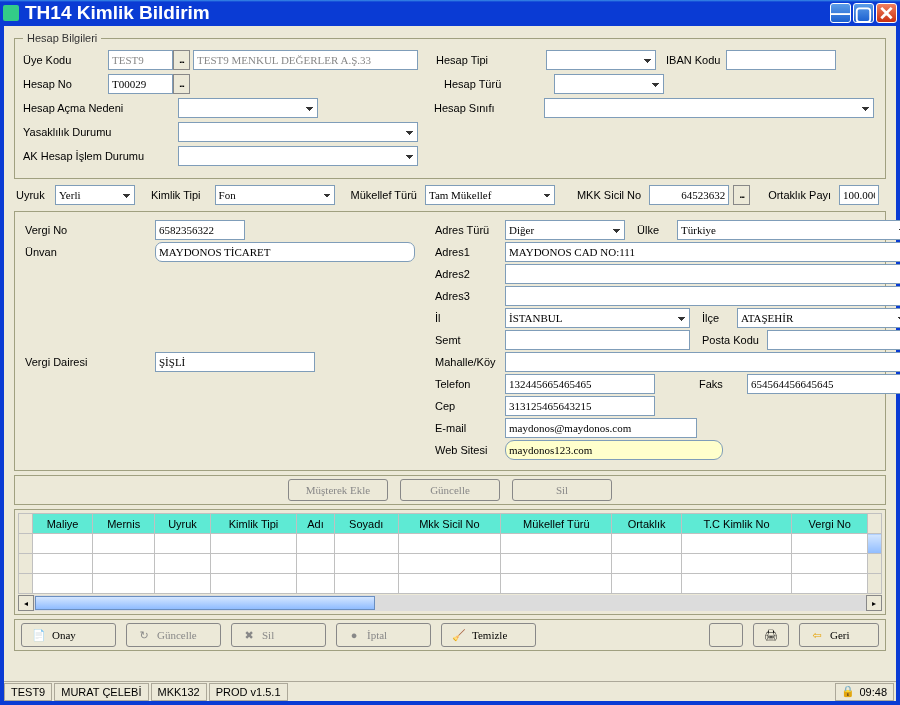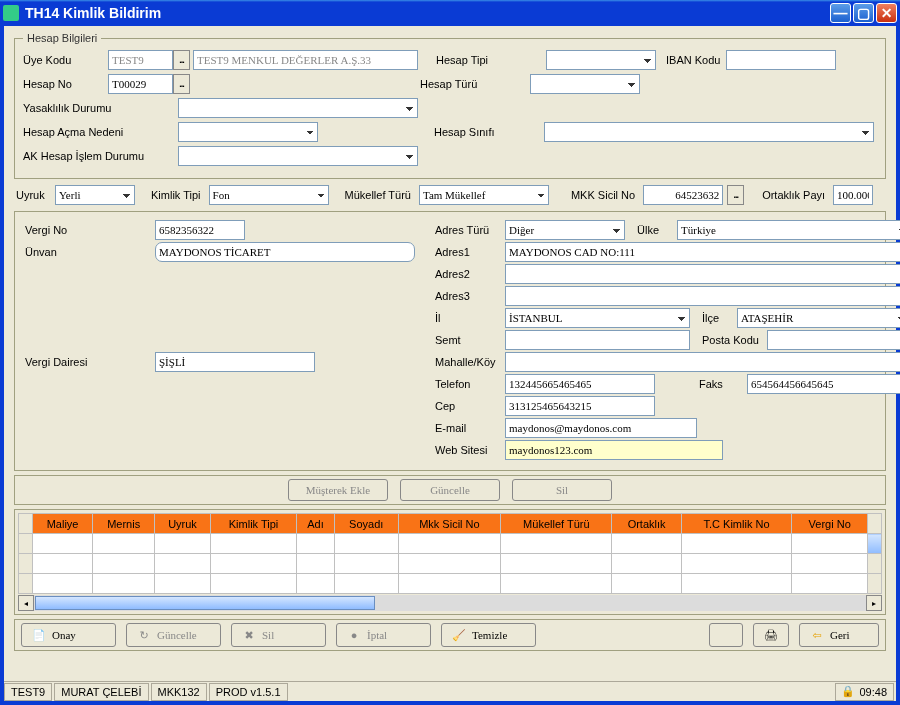--- a/index.html
+++ b/index.html
@@ -1,17 +1,17 @@
 <!DOCTYPE html>
 <html><head>
 <meta charset="utf-8">
 <style>
 * { box-sizing: border-box; margin: 0; padding: 0; }
 body { font-family: Tahoma, Arial, sans-serif; font-size: 11px; background: #0a3bd4; width: 900px; height: 705px; overflow: hidden; position: relative; }
-.title-bar { background: linear-gradient(to bottom, #3a8ee7 0%, #0a3bd4 8%, #0a3bd4 92%, #0a3bd4 100%); height: 26px; display: flex; align-items: center; padding: 0 3px; color: #fff; font-weight: bold; font-size: 14px; }
+.title-bar { background: linear-gradient(to bottom, #3a8ee7 0%, #0a3bd4 8%, #0a3bd4 92%, #0a3bd4 100%); height: 26px; display: flex; align-items: center; padding: 0 3px; color: #fff; font-weight: bold; font-size: 19px; }
 .title-icon { width: 16px; height: 16px; background: #3c8; margin-right: 6px; border-radius: 2px; }
 .title-text { flex: 1; }
 .win-btns { display: flex; gap: 2px; }
 .win-btn { width: 21px; height: 20px; background: linear-gradient(to bottom, #5c9de8, #1b60d0); border: 1px solid #fff; border-radius: 3px; display: flex; align-items: center; justify-content: center; color: #fff; font-weight: bold; cursor: pointer; }
 .win-close { background: linear-gradient(to bottom, #f08060, #c93010); }
 .content { position: absolute; top: 26px; left: 4px; right: 4px; bottom: 4px; background: #ece9d8; }
 
 fieldset.hesap { border: 1px solid #a0a080; margin: 6px 10px 4px; padding: 6px 8px 8px; position: relative; }
 fieldset.hesap > legend { font-size: 11px; color: #333; padding: 0 4px; }
 
@@ -31,37 +31,37 @@
 .dcol-left { flex: 0 0 410px; }
 .dcol-right { flex: 1; }
 .drow { display: flex; align-items: center; margin-bottom: 2px; height: 20px; }
 
 .btn-bar { border: 1px solid #a0a080; margin: 2px 10px 4px; padding: 3px; display: flex; justify-content: center; gap: 12px; }
 .std-btn { height: 22px; padding: 0 8px; border: 1px solid #888; background: #ece9d8; font-family: Tahoma; font-size: 11px; color: #888; cursor: pointer; border-radius: 3px; min-width: 100px; }
 
 .grid-wrap { border: 1px solid #a0a080; margin: 2px 10px 4px; padding: 3px; background: #ece9d8; }
 .grid { width: 100%; border-collapse: collapse; background: #fff; }
 .grid th, .grid td { border: 1px solid #c0c0c0; font-size: 11px; font-weight: normal; padding: 2px 4px; height: 20px; }
-.grid th { background: #f97316; }
+.grid th { background: #5eead4; }
 .grid .rowhdr { width: 14px; background: #ece9d8; }
 .scrollbar-h { display: flex; align-items: center; height: 16px; background: #dcdcdc; margin-top: 1px; }
 .sh-btn { width: 16px; height: 16px; background: #ece9d8; border: 1px solid #888; display: flex; align-items: center; justify-content: center; font-size: 8px; }
 .sh-thumb { width: 340px; height: 14px; background: linear-gradient(to bottom, #d4e6ff, #8fbcff); border: 1px solid #6a8ec0; margin-left: 1px; }
 
 .bottom-bar { border: 1px solid #a0a080; margin: 2px 10px 4px; padding: 3px 6px; display: flex; align-items: center; gap: 10px; }
 .act-btn { height: 24px; padding: 0 10px; border: 1px solid #888; background: #ece9d8; font-family: Tahoma; font-size: 11px; cursor: pointer; border-radius: 3px; display: inline-flex; align-items: center; gap: 6px; min-width: 95px; justify-content: flex-start; }
 .act-btn.disabled { color: #888; }
 .act-btn .ico { width: 14px; height: 14px; display: inline-flex; align-items: center; justify-content: center; font-size: 11px; }
 .small-btn { min-width: 34px; justify-content: center; }
 
 .status-bar { position: absolute; bottom: 0; left: 0; right: 0; height: 20px; background: #ece9d8; border-top: 1px solid #aca899; display: flex; align-items: center; }
 .status-cell { padding: 0 6px; height: 18px; display: flex; align-items: center; border: 1px solid #aca899; margin-right: 2px; font-size: 11px; background: #ece9d8; }
 .status-spacer { flex: 1; }
 
-.yellow-bg { background: #ffffcc !important; }
+.yellow-bg { background: #ffffcc !important; border-radius: 9px; }
 </style>
 </head>
 <body>
 
 <div class="title-bar">
   <span class="title-icon"></span>
   <span class="title-text">TH14 Kimlik Bildirim</span>
   <div class="win-btns">
     <div class="win-btn">—</div>
     <div class="win-btn">▢</div>
@@ -81,45 +81,45 @@
       <span class="lbl" style="width:110px;margin-left:18px">Hesap Tipi</span>
       <select class="sel" style="width:110px"><option></option></select>
       <span class="lbl" style="margin-left:10px;width:60px">IBAN Kodu</span>
       <input class="txt" style="width: 110px;">
     </div>
     <div class="row">
       <span class="lbl" style="width:85px">Hesap No</span>
       <input class="txt" style="width: 65px; font-family: Liberation Serif, serif;" value="T00029">
       <span class="dots-btn">...</span>
       <span style="width:228px"></span>
-      <span class="lbl" style="width:110px;margin-left:2px">Hesap Türü</span>
+      <span class="lbl" style="width:110px;margin-left:26px">Hesap Türü</span>
       <select class="sel" style="width:110px"><option></option></select>
-    </div>
-    <div class="row">
-      <span class="lbl" style="width:155px">Yasaklılık Durumu</span>
-      <select class="sel" style="width:240px"><option></option></select>
     </div>
     <div class="row">
       <span class="lbl" style="width:155px">Hesap Açma Nedeni</span>
       <select class="sel" style="width:140px"><option></option></select>
       <span style="width:98px"></span>
       <span class="lbl" style="width:110px;margin-left:18px">Hesap Sınıfı</span>
       <select class="sel" style="width:330px"><option></option></select>
     </div>
     <div class="row">
+      <span class="lbl" style="width:155px">Yasaklılık Durumu</span>
+      <select class="sel" style="width:240px"><option></option></select>
+    </div>
+    <div class="row">
       <span class="lbl" style="width:155px">AK Hesap İşlem Durumu</span>
       <select class="sel" style="width:240px"><option></option></select>
     </div>
   </fieldset>
 
   <div class="mid-row">
     <span class="lbl" style="width:35px">Uyruk</span>
     <select class="sel" style="width:80px"><option>Yerli</option></select>
     <span class="lbl" style="margin-left:12px">Kimlik Tipi</span>
-    <select class="sel" style="width:120px;margin-left:4px"><option>Fon</option></select>
+    <select class="sel" style="width:120px;margin-left:10px"><option>Fon</option></select>
     <span class="lbl" style="margin-left:12px">Mükellef Türü</span>
     <select class="sel" style="width:130px;margin-left:4px"><option>Tam Mükellef</option></select>
     <span class="lbl" style="margin-left:18px">MKK Sicil No</span>
     <input class="txt" style="width: 80px; text-align: right; margin-left: 4px;" value="64523632">
     <span class="dots-btn">...</span>
     <span class="lbl" style="margin-left:14px">Ortaklık Payı</span>
     <input class="txt" style="width: 40px; text-align: right; margin-left: 4px;" value="100.000">
   </div>
 
   <div class="details">

